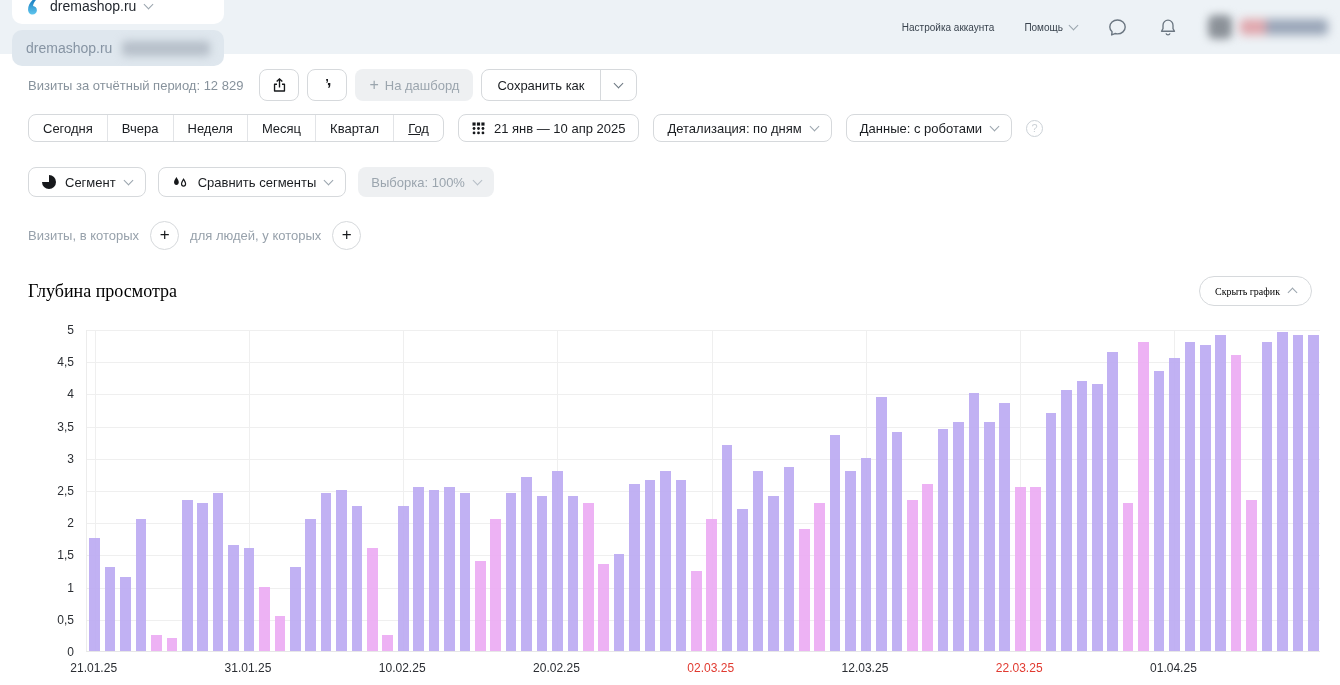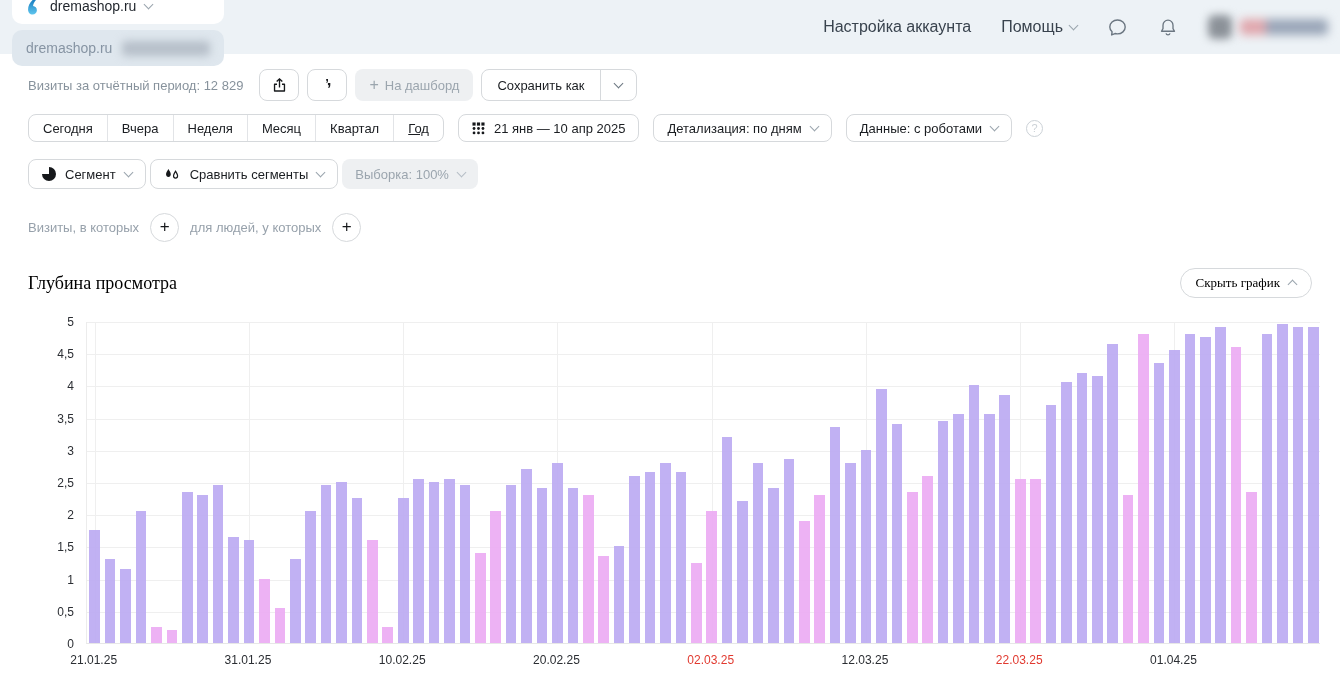--- a/index.html
+++ b/index.html
@@ -10,21 +10,21 @@
   }
   
   .topbar { height:54px; background:#edf2f6; display:flex; align-items:center;
     justify-content:space-between; padding:0 12px; }
   .tb-left { display:flex; gap:6px;flex-direction:column; }
   .counter-pill { background:#fff; border-radius:10px; height:36px; display:flex;
     align-items:center; gap:9px; padding:0 14px; font-size:14px; color:#1f242b; cursor:pointer; }
   .counter-tab { background:#dfe7ee; border-radius:10px; height:36px; display:flex;
     align-items:center; gap:10px; padding:0 14px; font-size:14px; color:#8694a3; cursor:pointer; }
   .blur-chip { width:88px; height:15px; border-radius:4px; background:#b6bfc9; filter:blur(4px); }
-  .tb-right { display:flex; align-items:center; gap:30px; font-size:16px; color:#39434e; }
+  .tb-right { display:flex; align-items:center; gap:30px; font-size:10px; color:#39434e; }
   .tb-link { display:flex; align-items:center; gap:7px; cursor:pointer; }
   .avatar-blob { display:flex; align-items:center; gap:8px; }
   .blur-avatar { width:24px; height:24px; border-radius:6px; background:#8b9198; filter:blur(4px); }
   .blur-name { width:88px; height:16px; border-radius:4px; filter:blur(5px);
     background:linear-gradient(90deg,#e0a7ad 0 30%,#9aa6b8 30% 100%); }
   
   .chev { display:inline-block; width:7px; height:7px; border-right:1.6px solid #9aa4ad;
     border-bottom:1.6px solid #9aa4ad; transform:rotate(45deg); margin-top:-3px; }
   .chev.up { transform:rotate(225deg); margin-top:3px; }
   .chev.dark { border-color:#6b7681; }
@@ -56,33 +56,33 @@
   .seg-group .seg { border:none; background:none; font-size:13px; padding:0 14px; cursor:pointer;
     border-right:1px solid #e2e4e7; color:#1a1d21; font-family:inherit; }
   .seg-group .seg:last-child { border-right:none;text-decoration:underline; }
   .outline-btn { height:28px; border:1px solid #d6d9dc; border-radius:8px; background:#fff;
     font-size:13px; display:flex; align-items:center; gap:9px; padding:0 13px; cursor:pointer;
     font-family:inherit; color:#1a1d21; }
   .disabled-btn { border:none; background:#eef0f2; color:#9ba5ae; }
   .disabled-btn .chev { border-color:#b6bec6; }
   .q-circle { width:17px; height:17px; border-radius:50%; border:1.5px solid #ccd2d7; color:#ccd2d7;
     font-size:11px; display:flex; align-items:center; justify-content:center; cursor:pointer; }
-  .segments-row { display:flex; align-items:center; gap:4px; margin-top:17px; }
+  .segments-row { display:flex; align-items:center; gap:12px; margin-top:25px; }
   .segments-row .outline-btn { height:30px; }
   .pie-ico { width:14px; height:14px; border-radius:50%;
     background:conic-gradient(#16181b 0 268deg,#fff 268deg 360deg); }
   .conditions-row { display:flex; align-items:center; gap:11px; margin-top:24px;
     color:#97a1ab; font-size:13px; }
   .plus-btn { width:29px; height:29px; border-radius:50%; border:1px solid #d6d9dc; background:#fff;
     font-size:17px; color:#16181b; cursor:pointer; display:flex; align-items:center;
     justify-content:center; padding-bottom:2px; font-family:inherit; }
   .chart-header { display:flex; justify-content:space-between; align-items:center; margin-top:26px;font-family:Liberation Serif, serif; }
   .chart-title { font-size:18px; color:#000; }
   .hide-btn { height:30px; border:1px solid #d6d9dc; border-radius:15px; background:#fff;
-    font-size:13px; display:flex; align-items:center; gap:9px; padding:0 15px; cursor:pointer;
+    font-size:10px; display:flex; align-items:center; gap:9px; padding:0 15px; cursor:pointer;
     font-family:inherit; }
   
   #chart { position:relative; margin-top:14px; height:362px; }
   #plot { position:absolute; left:58px; top:10px; width:1234px; height:322px;
     border-left:1px solid #ececec; border-bottom:1px solid #e7e7e7; }
   .hline { position:absolute; left:0; width:100%; height:1px; background:#efefef; }
   .vline { position:absolute; top:0; width:1px; height:100%; background:#efefef; }
   .bar { position:absolute; bottom:0; opacity:0.92; cursor:pointer; }
   .ylab { position:absolute; left:0; width:46px; text-align:right; font-size:12px; color:#2b2e33; }
   .xlab { position:absolute; font-size:12px; color:#2b2e33; transform:translateX(-50%);

